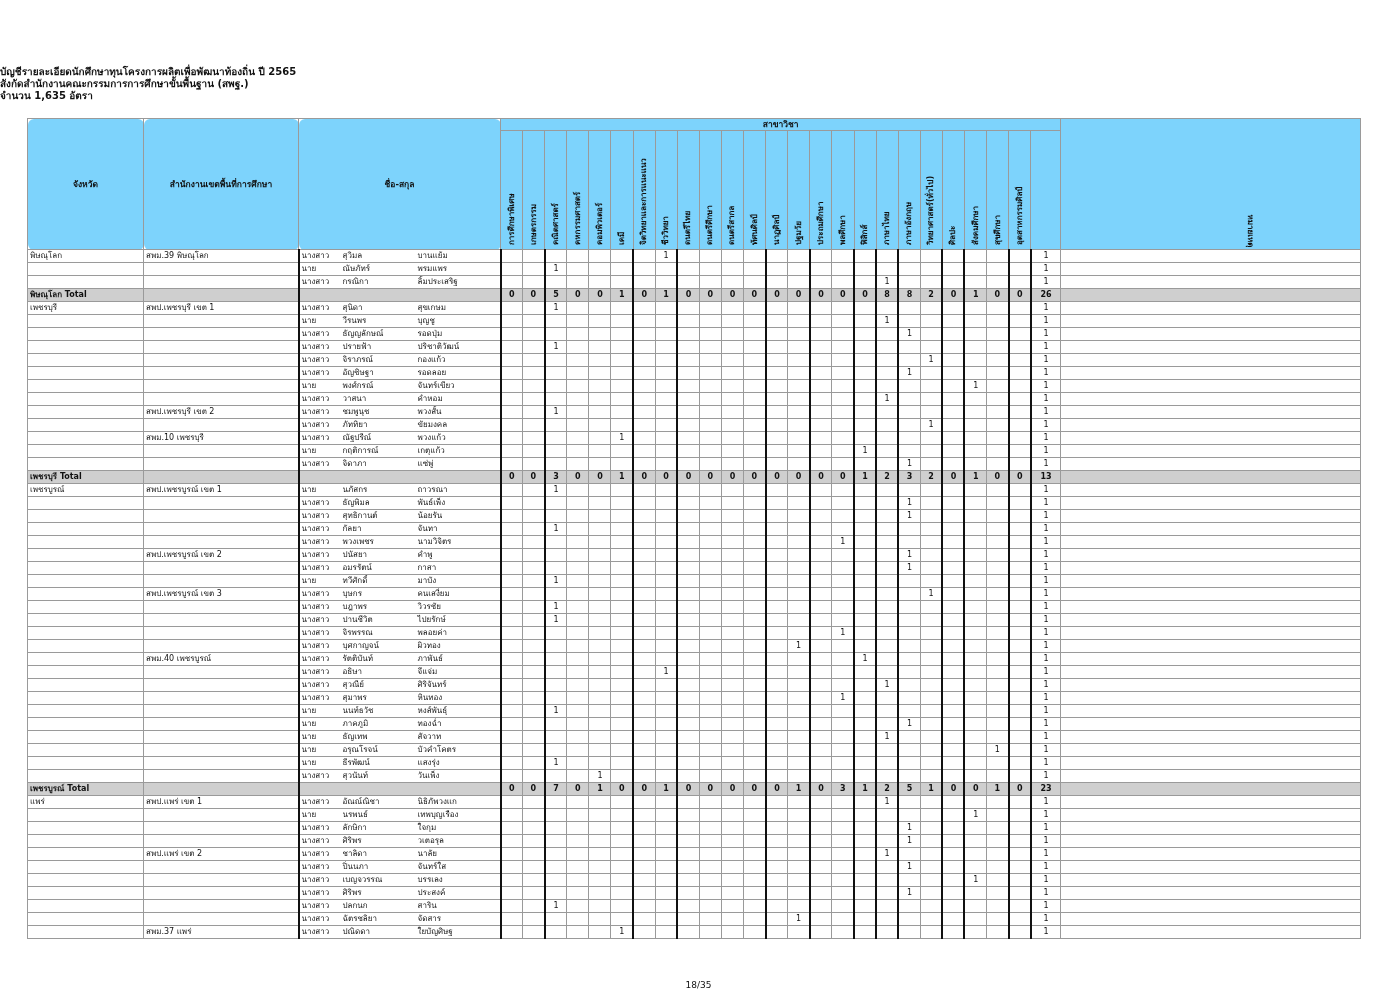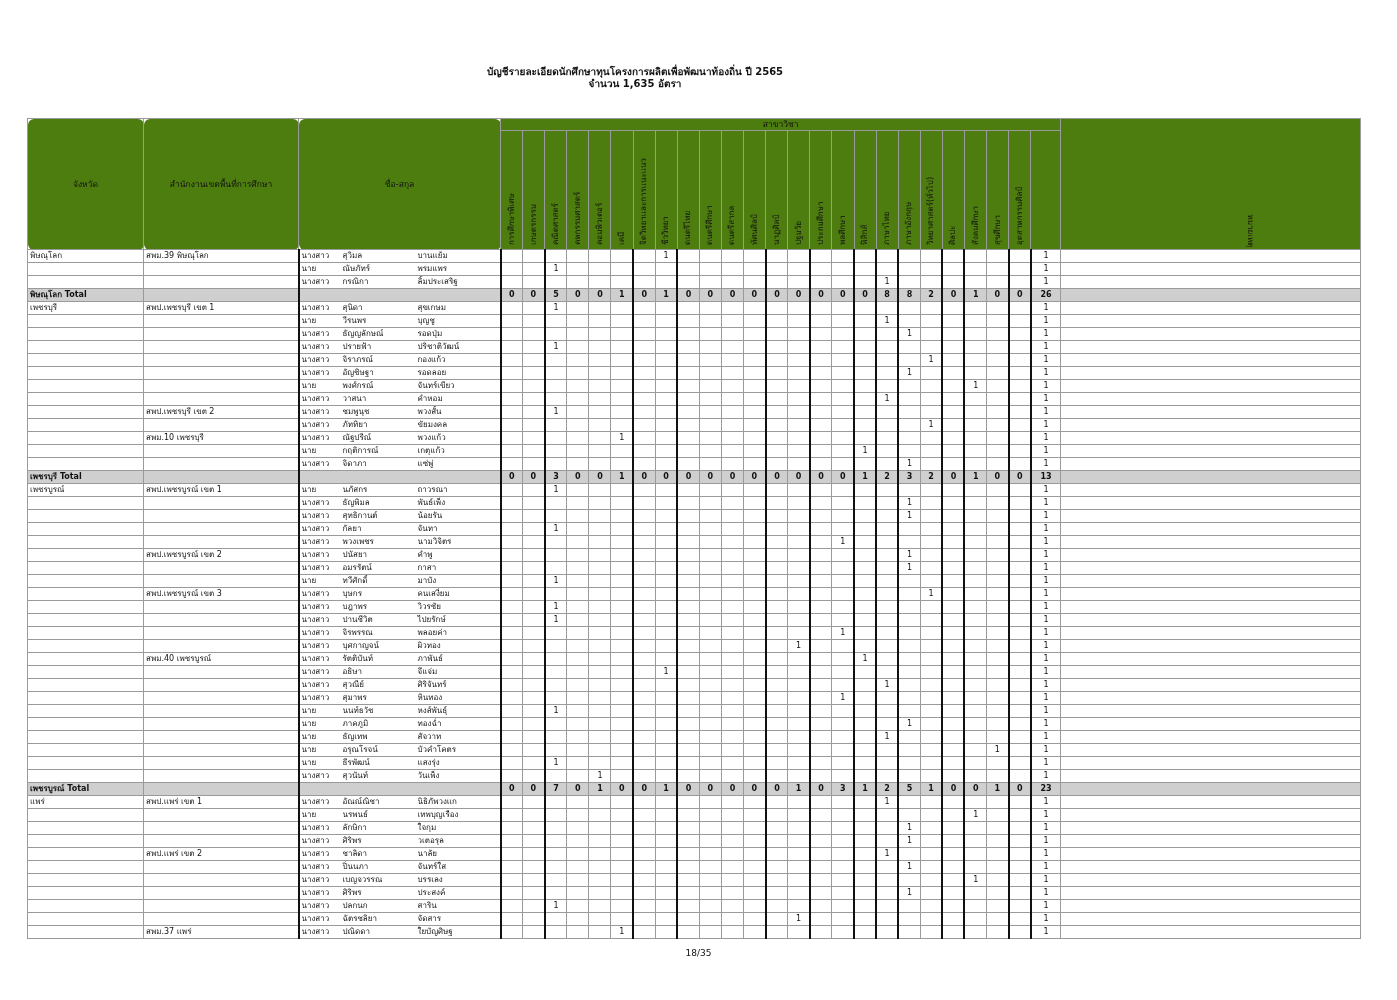--- a/index.html
+++ b/index.html
@@ -1,42 +1,43 @@
 <!DOCTYPE html>
 <html><head>
 <meta charset="utf-8">
 <style>
   html, body { margin:0; padding:0; background:#ffffff; }
   body { width:1397px; height:1000px; position:relative; overflow:hidden; font-family:"DejaVu Sans", sans-serif; color:#111; }
-  .title-block { position:absolute; left:0; top:66px; width:1270px; text-align:center; font-weight:bold; font-size:10px; line-height:12px; }
+  .title-block { position:absolute; left:0; top:66px; width:1270px; text-align:left; font-weight:bold; font-size:10px; line-height:12px; }
   .title-block div { white-space:nowrap; }
   table.grid { position:absolute; left:27px; top:118px; border-collapse:collapse; table-layout:fixed; font-size:8px; }
   table.grid td, table.grid th { border:1px solid #9a9a9a; padding:0; height:12px; line-height:12px; overflow:hidden; white-space:nowrap; }
-  table.grid th { background:#4d7c0f; font-weight:normal; }
+  table.grid th { background:#7dd3fc; font-weight:bold; }
   .hdr-main { text-align:center; vertical-align:middle; font-size:8.5px;border-radius:6px; }
   .hdr-group { height:11px !important; line-height:11px !important; text-align:center; font-size:8.5px; }
   .hdr-rot { height:118px !important; vertical-align:bottom; position:relative; }
   .hdr-rot span { position:absolute; left:50%; bottom:4px; transform-origin:left bottom; transform:rotate(-90deg) translate(0, 50%); font-size:8px; white-space:nowrap; }
   .hdr-remark span { position:absolute; left:50%; top:50%; transform:translate(-50%,-50%) rotate(90deg); font-size:8px; white-space:nowrap; }
   .hdr-total span { position:absolute; left:50%; top:50%; transform:translate(-50%,-50%) rotate(-90deg); font-size:8px; }
   td.num { text-align:center; font-family:"DejaVu Sans", sans-serif; font-size:8px; }
   td.txt { padding-left:2px !important; font-size:8px; }
   td.bL { border-left:2px solid #111 !important; }
   td.bR { border-right:2px solid #111 !important; }
   tr.total-row td { background:#cfcfcf; font-weight:bold; }
   td.noLR { border-left:none !important; border-right:none !important; }
   td.noL { border-left:none !important;font-family:Liberation Mono, monospace; }
   td.noR { border-right:none !important; }
-  .page-num { position:absolute; left:0; width:1397px; top:948px; text-align:center; font-size:9px; }
+  .page-num { position:absolute; left:0; width:1397px; top:980px; text-align:center; font-size:9px; }
 </style>
 </head>
 <body>
 
 <div class="title-block">
   <div>บัญชีรายละเอียดนักศึกษาทุนโครงการผลิตเพื่อพัฒนาท้องถิ่น ปี 2565</div>
+  <div>สังกัดสำนักงานคณะกรรมการการศึกษาขั้นพื้นฐาน (สพฐ.)</div>
   <div>จำนวน 1,635  อัตรา</div>
 </div>
 
 <table class="grid" id="grid">
   <colgroup id="cols">
       <col style="width: 116px;">
       <col style="width: 155px;">
       <col style="width: 42px;">
       <col style="width: 75px;">
       <col style="width: 85px;">

